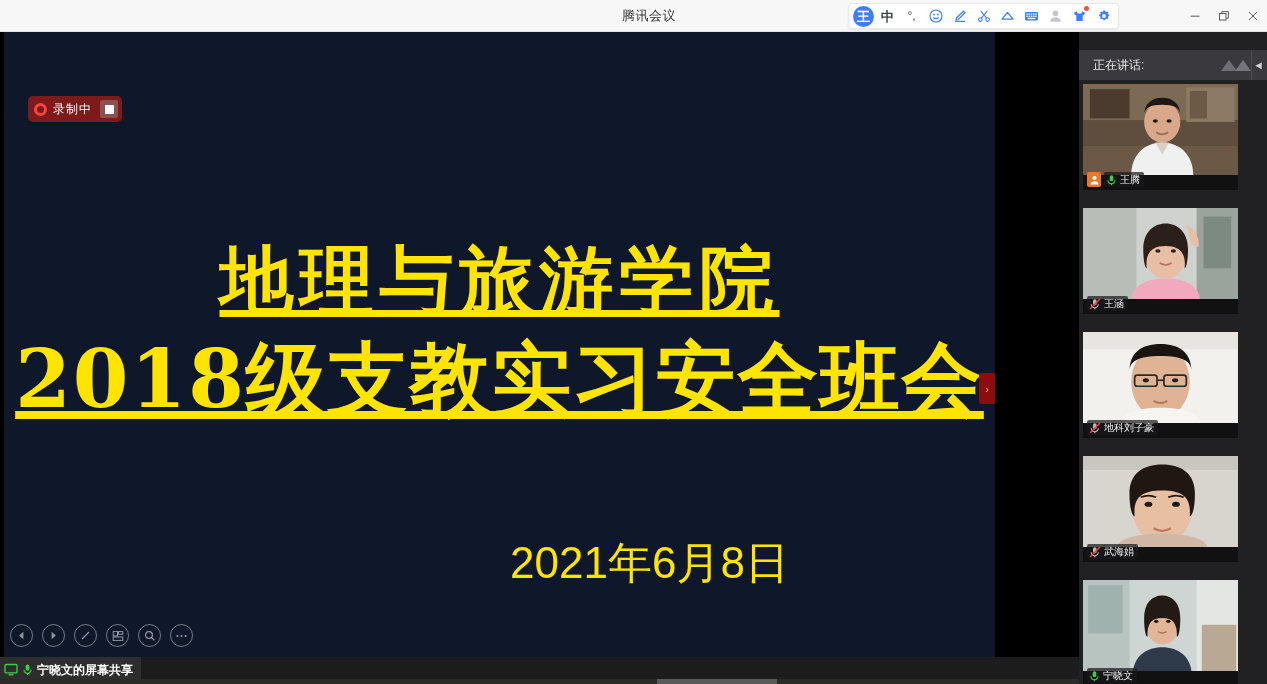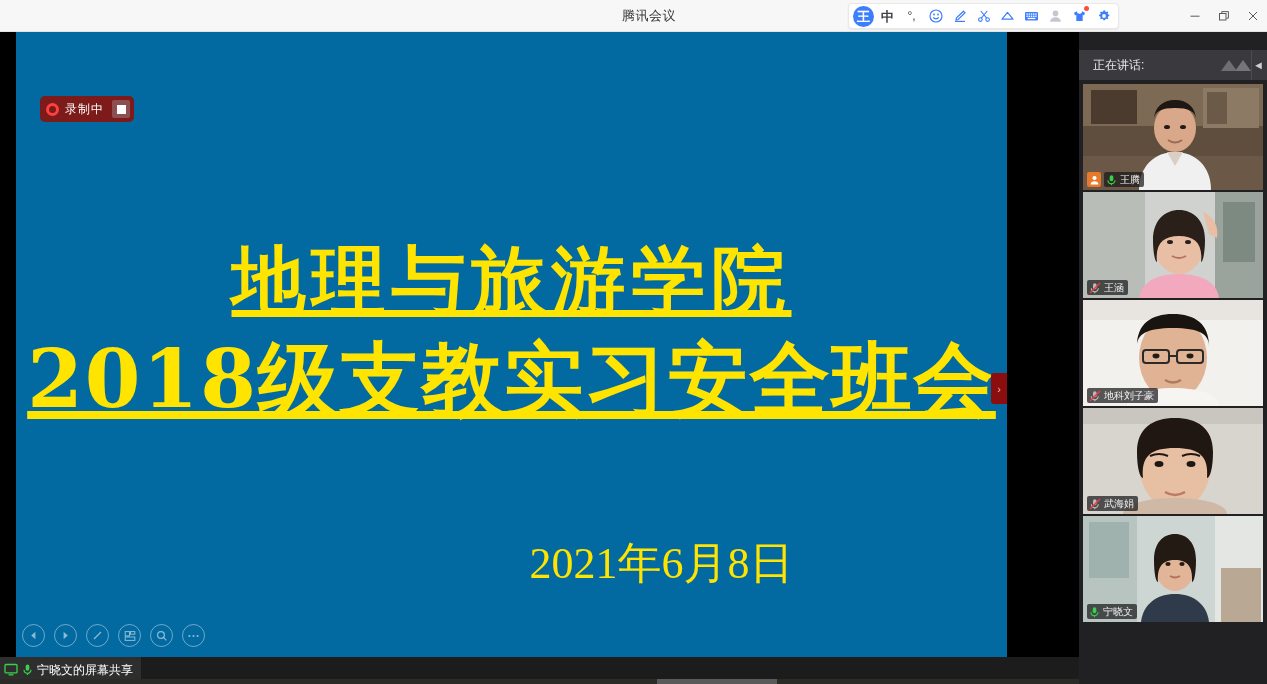--- a/index.html
+++ b/index.html
@@ -50,22 +50,22 @@
     color:#5a5a5a;
   }
   .win-btn:last-child { width:29px; }
 
   
   .stage {
     position:absolute; left:0; top:32px; width:1079px; height:625px;
     background:#000; overflow:hidden;
   }
   .slide {
-    position:absolute; left:16px; top:0; width:991px; height:625px;
-    background:#0369a1;
+    position:absolute; left:4px; top:0; width:991px; height:625px;
+    background:#0f172a;
   }
   .rec-pill {
     position:absolute; left:24px; top:64px;
     height:26px; background:#7d1b1b; border-radius:5px;
     display:flex; align-items:center; padding:0 4px 0 6px; gap:6px;
   }
   .rec-circ {
     width:13px; height:13px; border-radius:50%;
     border:3px solid #ff4040; background:#7d1b1b;
   }
@@ -81,21 +81,21 @@
     text-align:center; color:#ffe400;
     font-family:"DejaVu Serif","Liberation Serif",serif;
     font-weight:bold;
     text-decoration:underline;
   }
   .slide-title .l1 { font-size:74px; line-height:100px; letter-spacing:6px; display:block; }
   .slide-title .l2 { font-size:80px; line-height:98px; letter-spacing:2px; display:block; }
   .slide-date {
     position:absolute; left:0; right:0; top:502px;
     text-align:center; color:#ffe400;
-    font-family:Liberation Serif, serif;
+    font-family:Liberation Sans, sans-serif;
     font-size:44px; padding-left:300px;
   }
   
   .ppt-ctl {
     position:absolute; left:6px; bottom:10px;
     display:flex; gap:9px; align-items:center;
   }
   .ppt-btn {
     width:23px; height:23px; border-radius:50%;
     border:1px solid rgba(255,255,255,.42);
@@ -125,41 +125,42 @@
   .speaking-wave { flex:1; display:flex; align-items:center; justify-content:flex-end; gap:0px; }
   .speaking-wave svg { display:block; }
   .rail-collapse {
     position:absolute; right:2px; top:18px; width:14px; height:30px;
     display:flex; align-items:center; justify-content:center;
     color:#cfcfd2; font-size:11px; border-left:1px solid #4b4b50;
   }
 
   .tiles { position:absolute; left:4px; top:52px; width:180px; }
   .tile {
-    position:relative; width:180px; height:106px; margin-bottom:2px;
+    position:relative; width:155px; height:106px; margin-bottom:18px;
     overflow:hidden; background:#111;
   }
   .tile .video { position:absolute; inset:0; }
   .nameplate {
     position:absolute; left:4px; bottom:3px; height:15px;
     background:rgba(25,25,28,.72); border-radius:2px;
     display:flex; align-items:center; padding:0 4px 0 2px; gap:3px;
   }
   .np-name { color:#f2f2f2; font-size:10px; line-height:1; white-space:nowrap; }
   .host-badge {
     position:absolute; left:4px; bottom:3px; width:14px; height:15px;
     background:#e8792a; border-radius:2px;
     display:flex; align-items:center; justify-content:center;
   }
   .mic svg { display:block; }
 
   
   .taskbar {
     position:absolute; left:0; bottom:0; width:1079px; height:27px;
     background:#1c1c1c;
+    font-weight:bold;
   }
   .task-item {
     position:absolute; left:0; top:0; height:27px;
     background:#2e2e2e; display:flex; align-items:center;
     padding:0 8px 0 4px; gap:4px;
   }
   .task-text { color:#ffffff; font-size:12px; }
   .task-scroll {
     position:absolute; left:657px; bottom:0; width:120px; height:5px;
     background:#5a5a5a;

